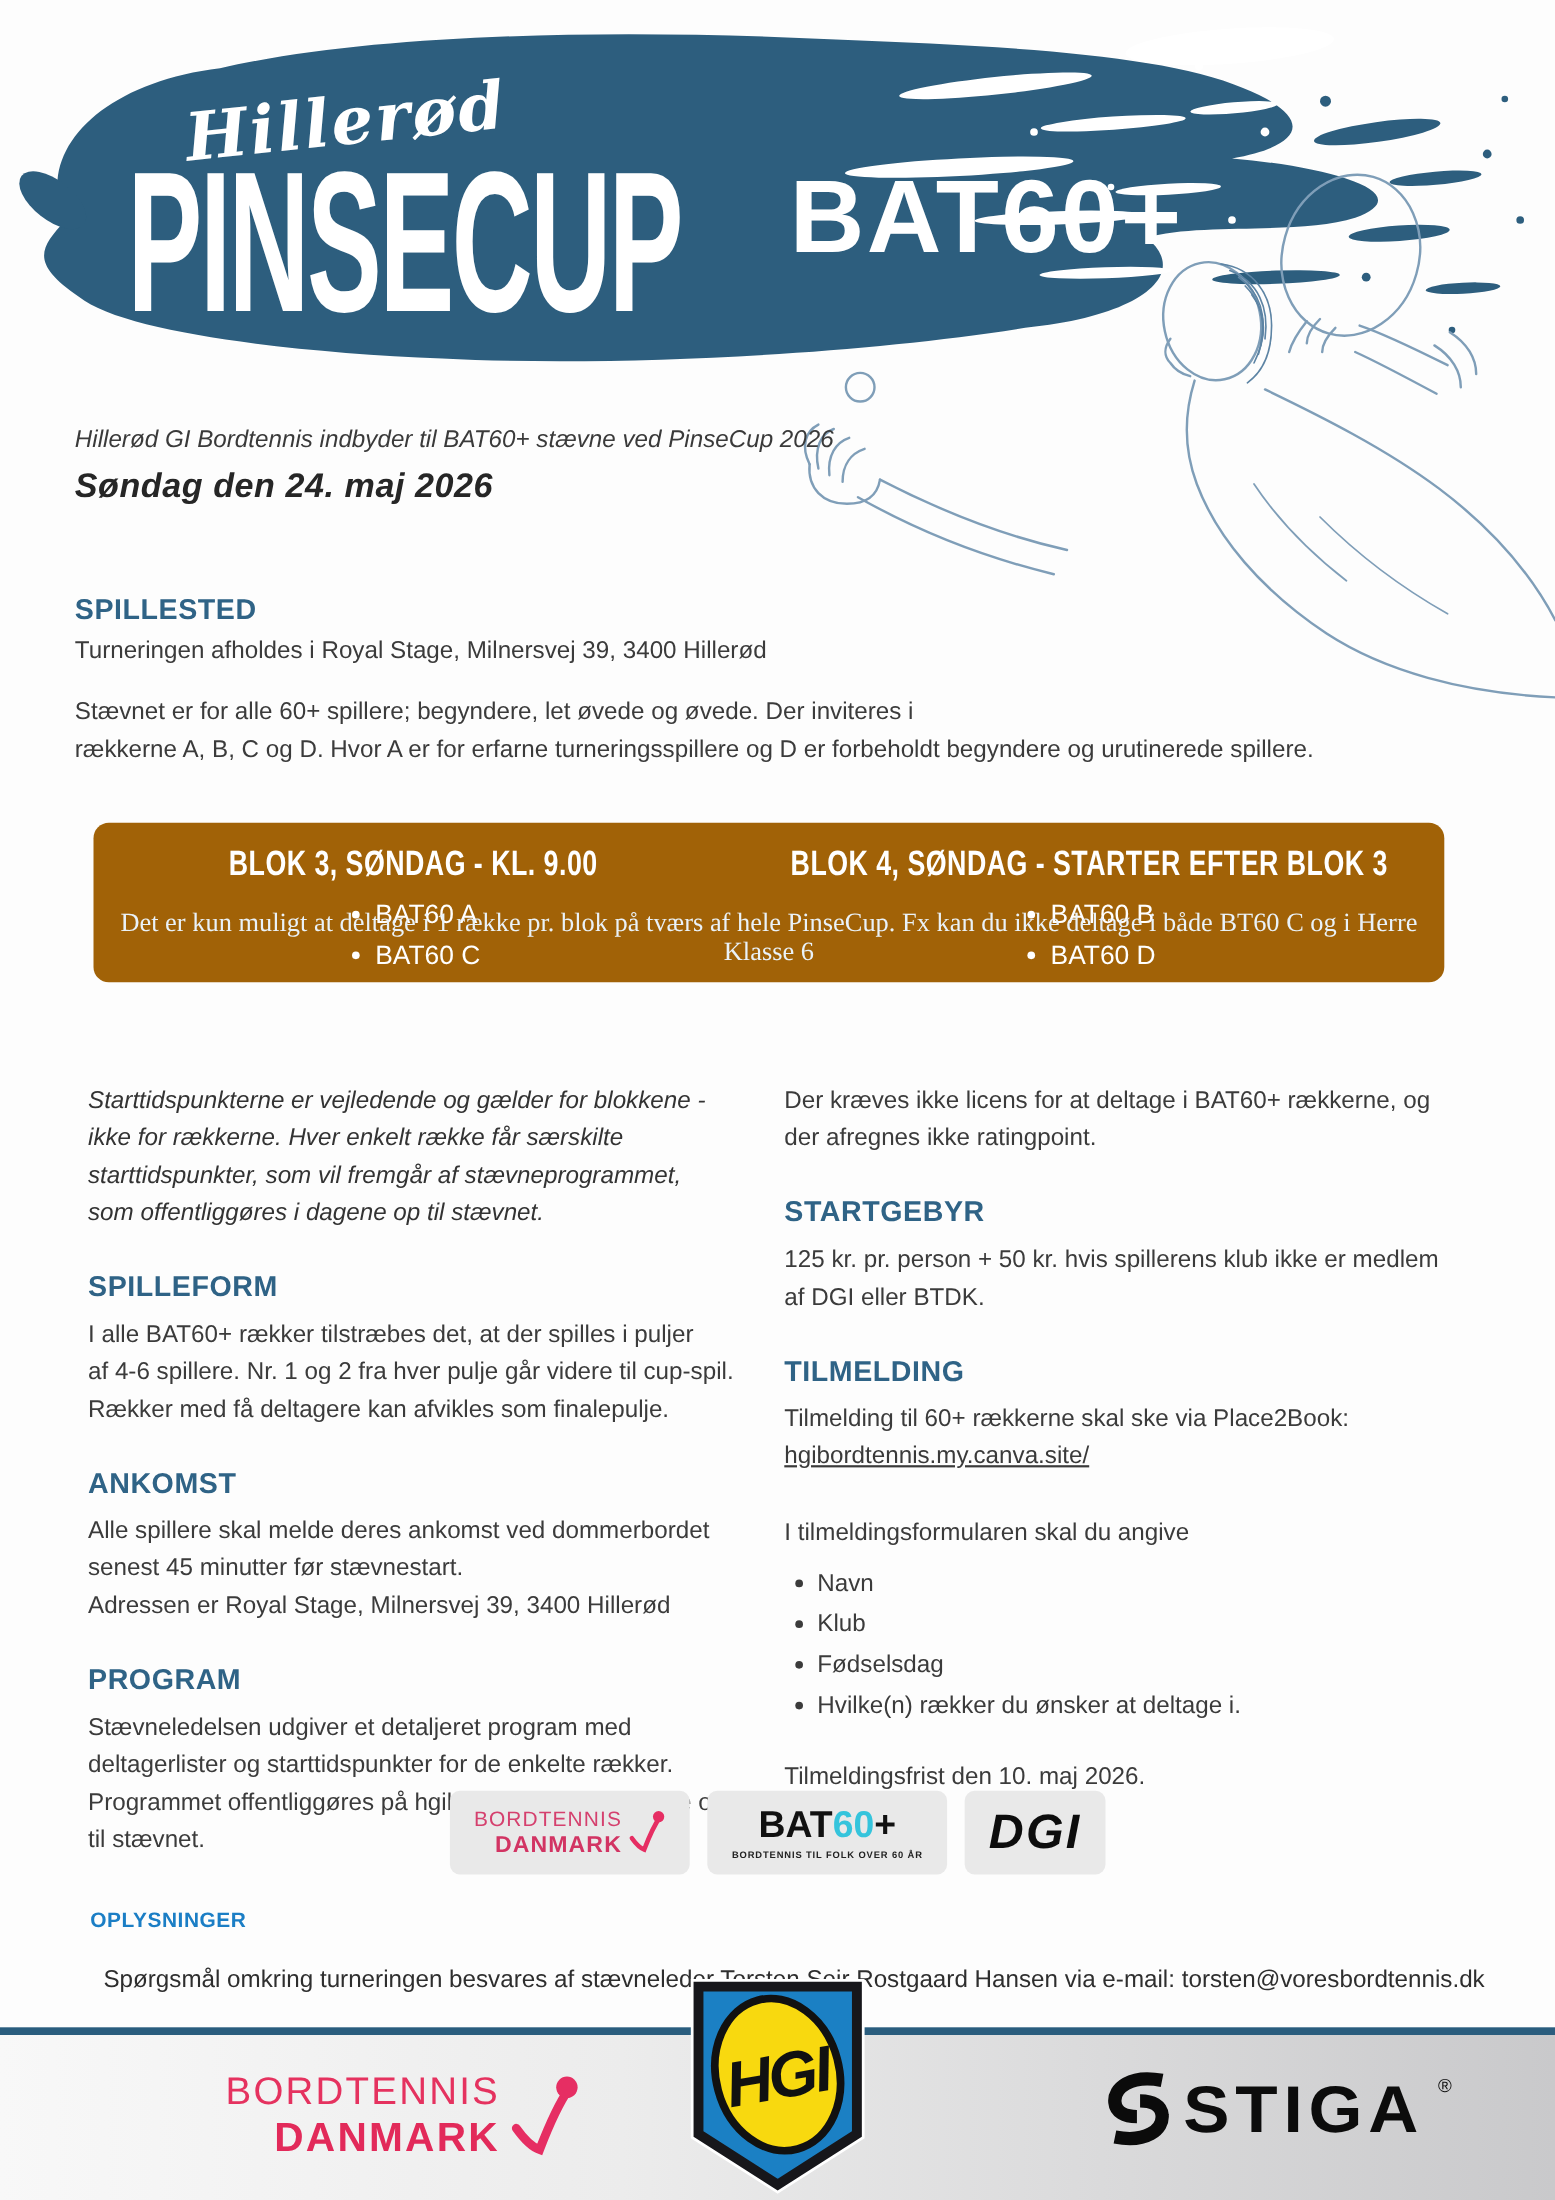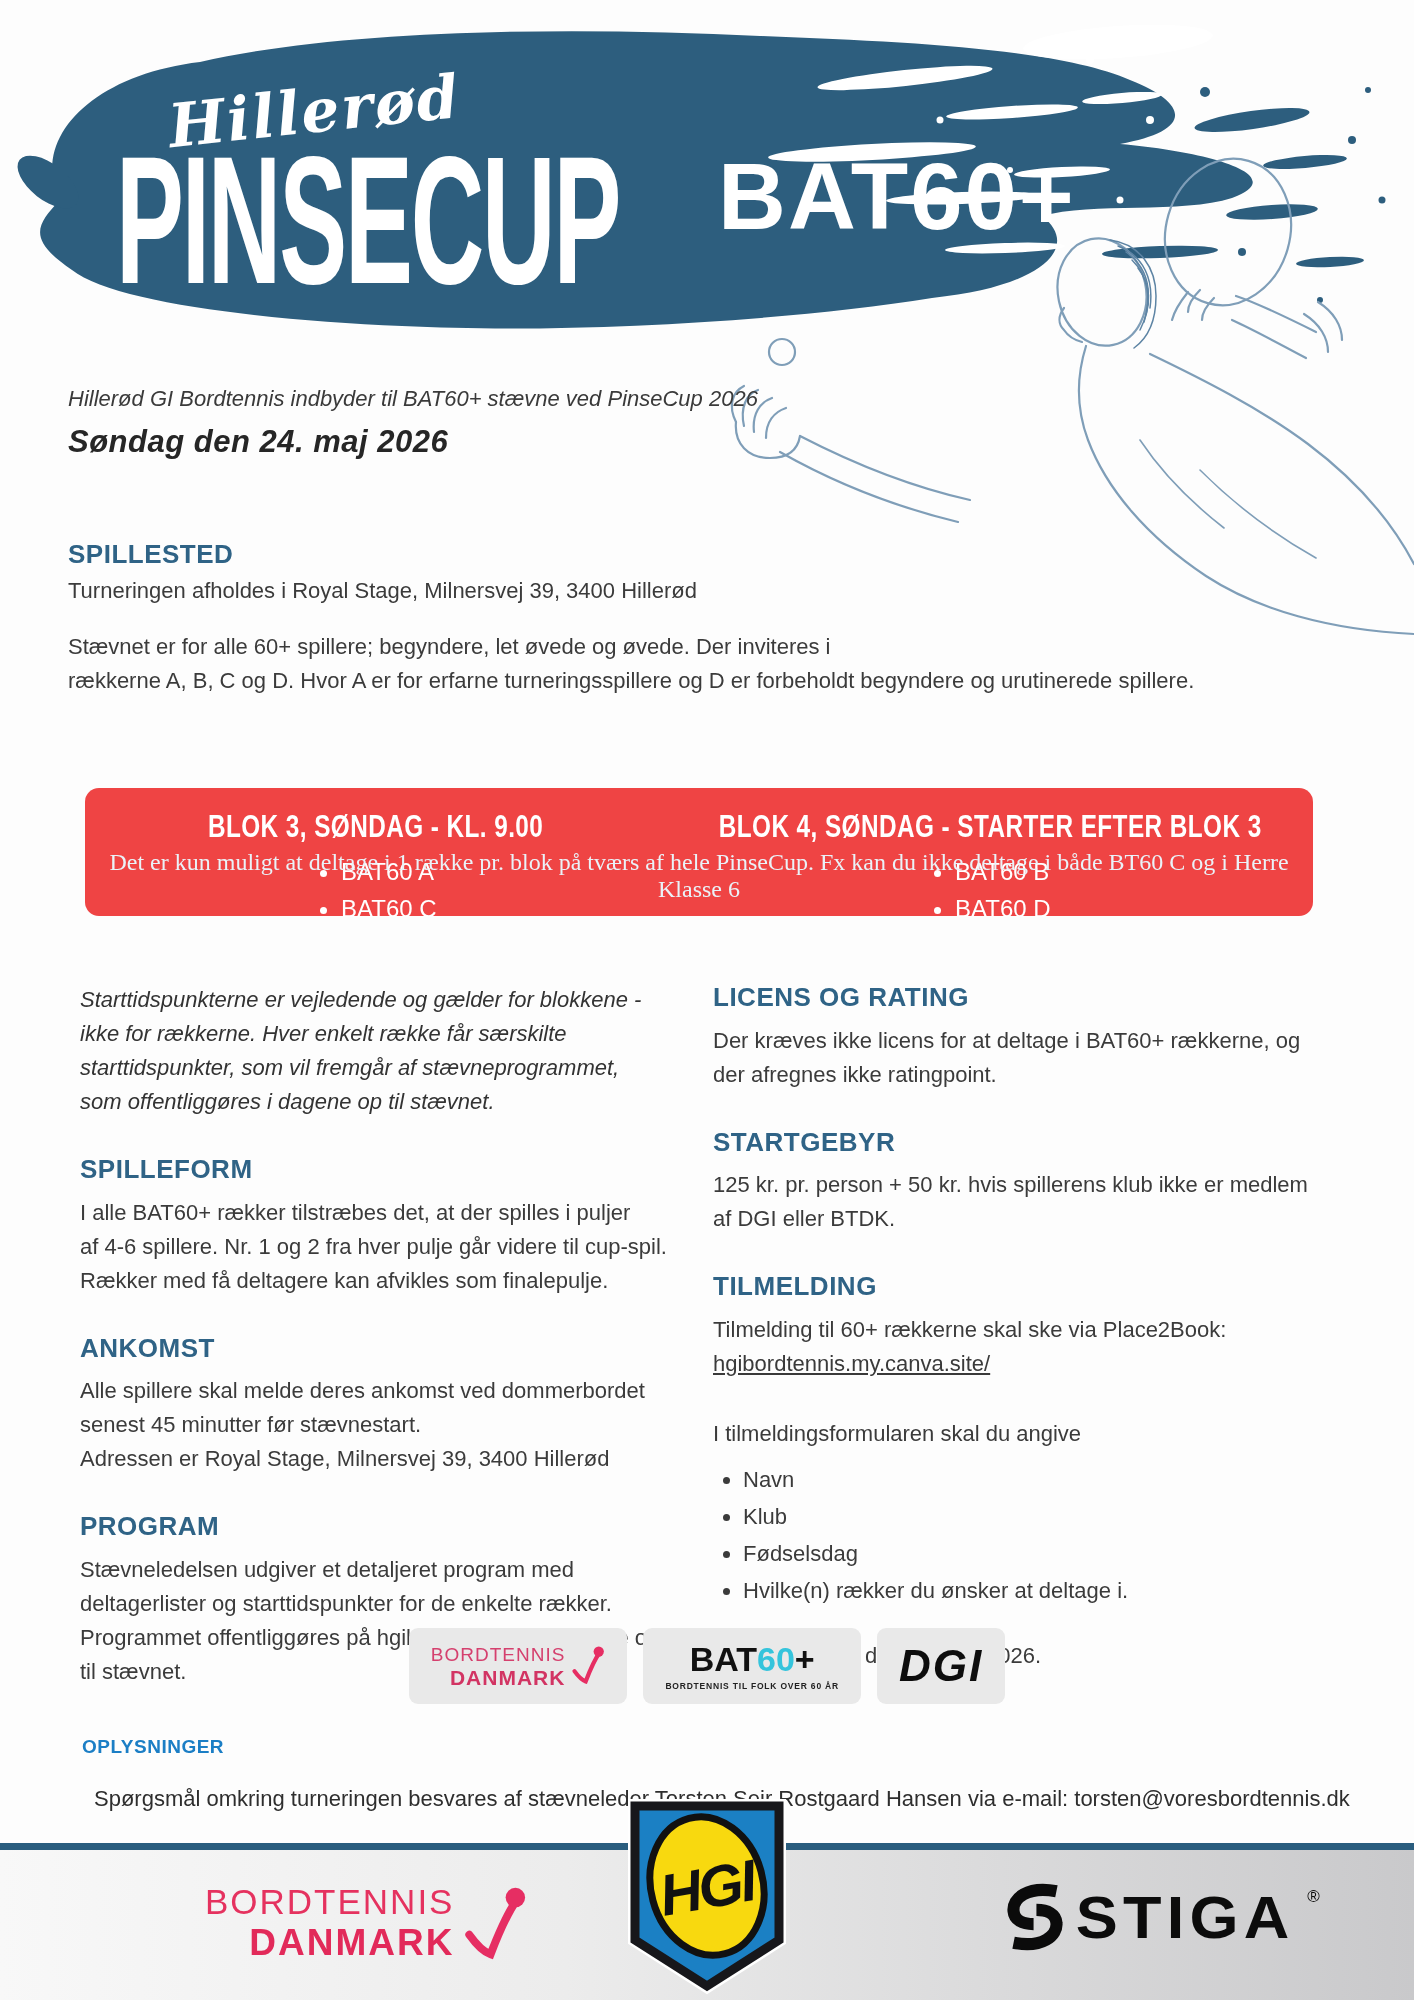--- a/index.html
+++ b/index.html
@@ -18,21 +18,21 @@
   .intro-line{left:68px;top:386px;font-style:italic;font-size:22px;color:#3a3a3a;}
   .date-line{left:68px;top:424px;font-style:italic;font-weight:700;font-size:31px;color:#262626;letter-spacing:.5px;}
 
   .h2{font-weight:700;font-size:26px;line-height:1.1;color:#2f6386;letter-spacing:.5px;margin:0;}
   .body-t{font-size:22px;line-height:34px;color:#3b3b3b;white-space:pre-line;margin:0;}
   .spillested-h{left:68px;top:540px;}
   .spillested-b{left:68px;top:574px;}
   .intro-para{left:68px;top:630px;}
 
   
-  .blok-box{left:85px;top:788px;width:1228px;height:128px;background:#ef4444;border-radius:14px;color:#fff;}
+  .blok-box{left:85px;top:748px;width:1228px;height:145px;background:#a16207;border-radius:14px;color:#fff;}
   .blok-cols{display:flex;padding-top:22px;}
   .blok-col{flex:1;text-align:center;}
   .blok-title{display:inline-block;font-weight:700;font-size:29px;letter-spacing:.5px;white-space:nowrap;
               transform:scale(.84,1.1);}
   .blok-col ul{display:inline-block;text-align:left;margin:10px 0 0 0;padding-left:26px;font-size:24px;line-height:37px;}
   .blok-note{position:absolute;left:0;bottom:13px;width:100%;text-align:center;font-size:24px;color:#eaf2f8;font-family:Liberation Serif, serif;}
 
   
   .col-left{left:80px;top:983px;width:600px;}
   .col-right{left:713px;top:983px;width:650px;}
@@ -209,21 +209,20 @@
       <h2 class="h2">PROGRAM</h2>
       <p class="body-t">Stævneledelsen udgiver et detaljeret program med
 deltagerlister og starttidspunkter for de enkelte rækker.
 Programmet offentliggøres på hgibordtennis.dk i dagene op
 til stævnet.</p>
     </div>
   </div>
 
   <div class="abs col-right">
     <div class="sec">
-      <h2 class="h2">LICENS OG RATING</h2>
       <p class="body-t">Der kræves ikke licens for at deltage i BAT60+ rækkerne, og
 der afregnes ikke ratingpoint.</p>
     </div>
     <div class="sec">
       <h2 class="h2">STARTGEBYR</h2>
       <p class="body-t">125 kr. pr. person + 50 kr. hvis spillerens klub ikke er medlem
 af DGI eller BTDK.</p>
     </div>
     <div class="sec">
       <h2 class="h2">TILMELDING</h2>

